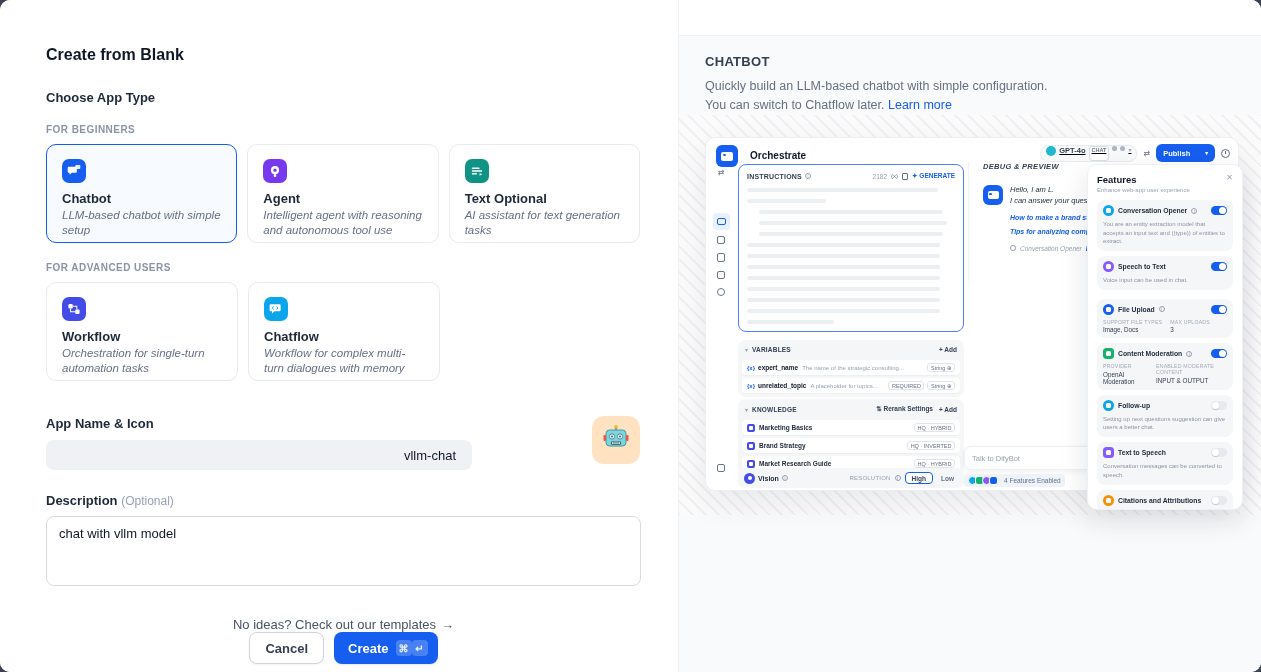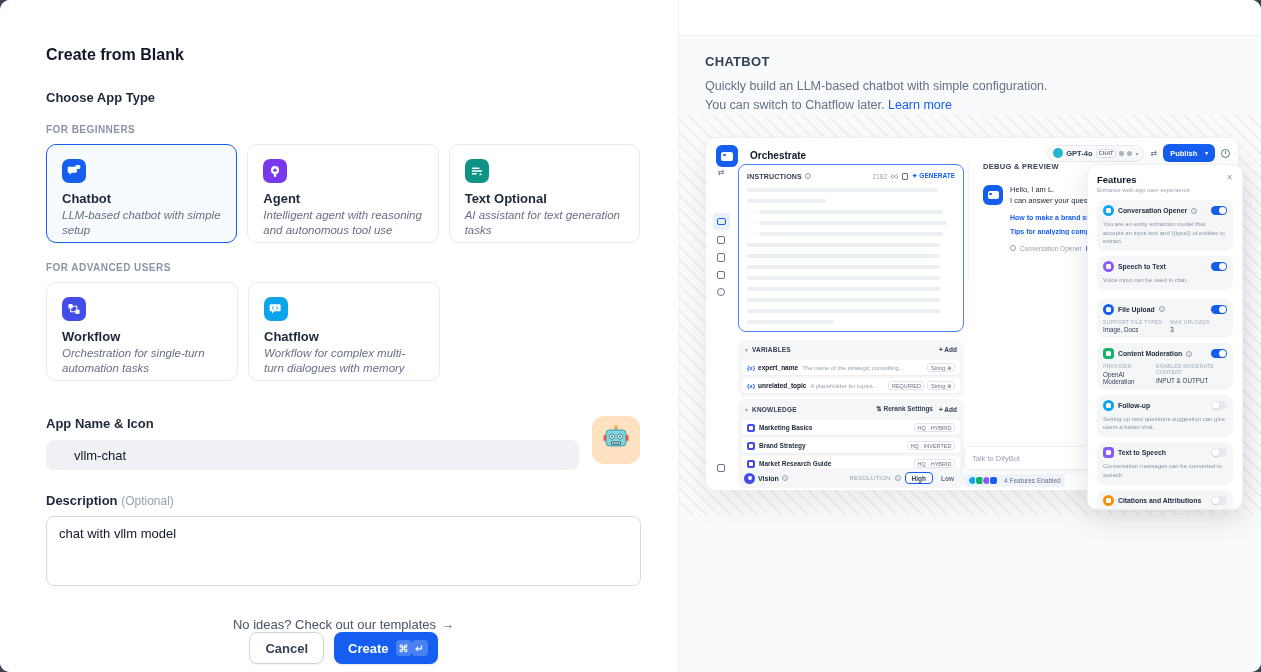--- a/index.html
+++ b/index.html
@@ -15,21 +15,21 @@
   .card{width:192px;height:99px;background:#fff;border:1px solid #e7eaef;border-radius:10px;padding:14px 14px 0 15px;cursor:pointer;}
   .card.selected{border:1.5px solid #155eef;background:#f7faff;box-shadow:0 1px 2px rgba(16,24,40,.04);}
   .card-ic{width:24px;height:24px;border-radius:7px;display:flex;align-items:center;justify-content:center;}
   .card-ic svg{width:14px;height:14px;display:block;}
   .card-name{font-size:13px;font-weight:700;color:#1d2939;margin-top:8px;}
   .card-desc{font-size:11.5px;color:#667085;line-height:1.32;margin-top:2px;font-style:italic;}
   .field-label{font-size:13px;font-weight:700;color:#1d2939;}
   .optional{font-size:12px;font-weight:400;color:#98a2b3;}
   .name-row{display:flex;margin-top:35px;align-items:flex-start;justify-content:space-between;}
   .name-col{width:533px;}
-  .text-input{margin-top:9px;width:533px;height:30px;background:#f0f1f4;border:none;border-radius:8px;padding:0 28px;font-size:13px;color:#101828;font-family:"Liberation Sans",sans-serif;outline:none;}
+  .text-input{margin-top:9px;width:426px;height:30px;background:#f0f1f4;border:none;border-radius:8px;padding:0 16px;font-size:13px;color:#101828;font-family:"Liberation Sans",sans-serif;outline:none;text-align:right;}
   .app-icon{width:48px;height:48px;border-radius:12px;background:#ffe2c2;display:flex;align-items:center;justify-content:center;cursor:pointer;}
   .desc-label{margin-top:23px;}
   .textarea{margin-top:8px;width:595px;height:70px;background:#fff;border:1px solid #d6dbe3;border-radius:8px;padding:8px 12px;font-size:13px;color:#101828;font-family:"Liberation Sans",sans-serif;resize:none;outline:none;line-height:1.4;}
   .footer{margin-top:27px;width:595px;display:flex;align-items:center;justify-content:space-between;flex-direction:column;}
   .tpl-link{font-size:13px;color:#475467;cursor:pointer;display:flex;align-items:center;gap:5px;}
   .btns{display:flex;gap:10px;align-items:flex-end;}
   .btn-cancel{height:32px;padding:0 15px;border:1px solid #d0d5dd;background:#fff;border-radius:8px;font-size:13px;font-weight:600;color:#344054;cursor:pointer;font-family:"Liberation Sans",sans-serif;box-shadow:0 1px 2px rgba(16,24,40,.05);}
   .btn-create{height:32px;padding:0 10px 0 14px;border:none;background:#155eef;border-radius:8px;font-size:13px;font-weight:600;color:#fff;cursor:pointer;display:flex;align-items:center;gap:7px;font-family:"Liberation Sans",sans-serif;box-shadow:0 1px 2px rgba(16,24,40,.1);}
   .kbd{width:16px;height:16px;border-radius:4px;background:rgba(255,255,255,.22);display:flex;align-items:center;justify-content:center;font-size:10px;color:#e8efff;}
   .kbd + .kbd{margin-left:-3px;}
@@ -44,28 +44,28 @@
   .strip{position:absolute;left:0;right:0;top:115px;height:400px;background:#fbfbfc;
     background-image:repeating-linear-gradient(45deg,#f1eff1 0px,#f1eff1 2px,transparent 2px,transparent 9px);}
 
   
   .pcard{position:absolute;left:26px;top:22px;width:534px;height:354px;background:#fff;border:1px solid #eceef2;border-radius:10px;box-shadow:0 12px 32px rgba(16,24,40,.08);}
   .bot-ic{background:#155eef;border-radius:6px;display:flex;align-items:center;justify-content:center;}
   .bot-face{background:#fff;border-radius:2px;position:relative;}
   .bot-face::after{content:"";position:absolute;left:18%;top:30%;width:22%;height:22%;background:#155eef;border-radius:50%;box-shadow:260% 0 0 #155eef;}
   .p-title{position:absolute;left:44px;top:12px;font-size:10px;font-weight:700;color:#101828;}
   .p-topright{position:absolute;right:8px;top:6px;display:flex;align-items:center;gap:6px;}
-  .model-pill{height:17px;border:1px solid #e7eaef;background:#f9fafb;border-radius:9px;display:flex;align-items:center;gap:3px;padding:0 5px;}
+  .model-pill{height:17px;border:1px solid #e7eaef;background:#f9fafb;border-radius:9px;display:flex;gap:3px;padding:0 5px;text-decoration:underline;}
   .gpt-dot{width:10px;height:10px;border-radius:50%;background:#21b8cd;}
   .model-name{font-size:7.5px;font-weight:700;color:#344054;}
   .chat-chip{font-size:5.5px;font-weight:600;color:#667085;border:1px solid #dadfe6;border-radius:3px;padding:0 2px;line-height:7px;background:#fff;}
   .mini-dot{width:5px;height:5px;border-radius:2px;background:#aeb6c2;}
   .chev{font-size:6px;color:#98a2b3;}
   .sliders{font-size:8px;color:#667085;}
-  .btn-publish{height:18px;background:#155eef;color:#fff;font-size:7.5px;font-weight:700;border-radius:6px;display:flex;align-items:center;gap:8px;padding:0 7px;}
+  .btn-publish{height:18px;background:#155eef;color:#fff;font-size:7.5px;font-weight:700;border-radius:6px;display:flex;align-items:center;gap:15px;padding:0 7px;}
   .clock{width:9px;height:9px;border:1.2px solid #667085;border-radius:50%;position:relative;}
   .clock::after{content:"";position:absolute;left:46%;top:18%;width:1px;height:3px;background:#667085;}
 
   .rail{position:absolute;left:0;top:30px;width:30px;bottom:0;display:flex;flex-direction:column;align-items:center;}
   .ri{margin-bottom:9px;color:#667085;}
   .ri-shuffle{font-size:8px;margin-bottom:36px;}
   .ri-sel{width:17px;height:17px;background:#e9f0ff;border-radius:4px;display:flex;align-items:center;justify-content:center;margin-bottom:6px;}
   .ri-sel i{display:block;width:9px;height:7px;border:1.4px solid #155eef;border-radius:2px;}
   .ri-box{display:block;width:8px;height:8px;border:1.2px solid #697586;border-radius:2px;}
   .ri-doc{height:9px;}
@@ -100,21 +100,21 @@
 
   .vision{position:absolute;left:32px;top:330px;width:226px;height:20px;background:#f4f6f8;border-radius:7px;display:flex;align-items:center;padding:0 6px;gap:3px;}
   .vis-ic{width:11px;height:11px;border-radius:50%;background:#444ce7;position:relative;}
   .vis-ic::after{content:"";position:absolute;left:3.5px;top:3.5px;width:4px;height:4px;border-radius:50%;background:#fff;}
   .vis-name{font-size:7px;font-weight:700;color:#1d2939;}
   .vis-right{margin-left:auto;display:flex;align-items:center;gap:4px;}
   .vis-res{font-size:6px;color:#98a2b3;letter-spacing:.2px;}
   .btn-high{font-size:6.5px;font-weight:700;color:#344054;background:#fff;border:1px solid #155eef;border-radius:4px;padding:1.5px 6px;}
   .btn-low{font-size:6.5px;font-weight:600;color:#667085;padding:1.5px 4px;}
 
-  .debug{position:absolute;left:262px;top:24px;width:152px;border-left:1px solid #f2f4f7;padding-left:14px;min-height:120px;}
+  .debug{position:absolute;left:262px;top:24px;width:152px;border-left:1px solid #f2f4f7;padding-left:14px;min-height:120px;font-style:italic;}
   .dbg-title{font-size:7.5px;font-weight:700;color:#344054;letter-spacing:.3px;}
   .msg{display:flex;margin-top:14px;gap:7px;}
   .msg-body{flex:1;}
   .msg-line{font-size:7.5px;color:#1d2939;line-height:1.45;}
   .sug{font-size:7px;font-weight:600;color:#155eef;margin-top:7px;white-space:nowrap;overflow:hidden;display:flex;gap:10px;}
   .opener-row{margin-top:10px;font-size:6.5px;color:#98a2b3;display:flex;align-items:center;gap:4px;}
   .opener-edit{color:#155eef;font-weight:600;}
   .chat-input{position:absolute;left:258px;top:308px;width:156px;}
   .ci-box{background:#fff;border:1px solid #eef0f3;border-radius:7px;box-shadow:0 2px 6px rgba(16,24,40,.06);height:24px;display:flex;align-items:center;padding:0 7px;font-size:7.5px;color:#98a2b3;}
   .ci-bar{margin-top:4px;display:flex;align-items:center;gap:4px;background:#eef2f9;border-radius:4px;padding:2px 4px;width:fit-content;}

